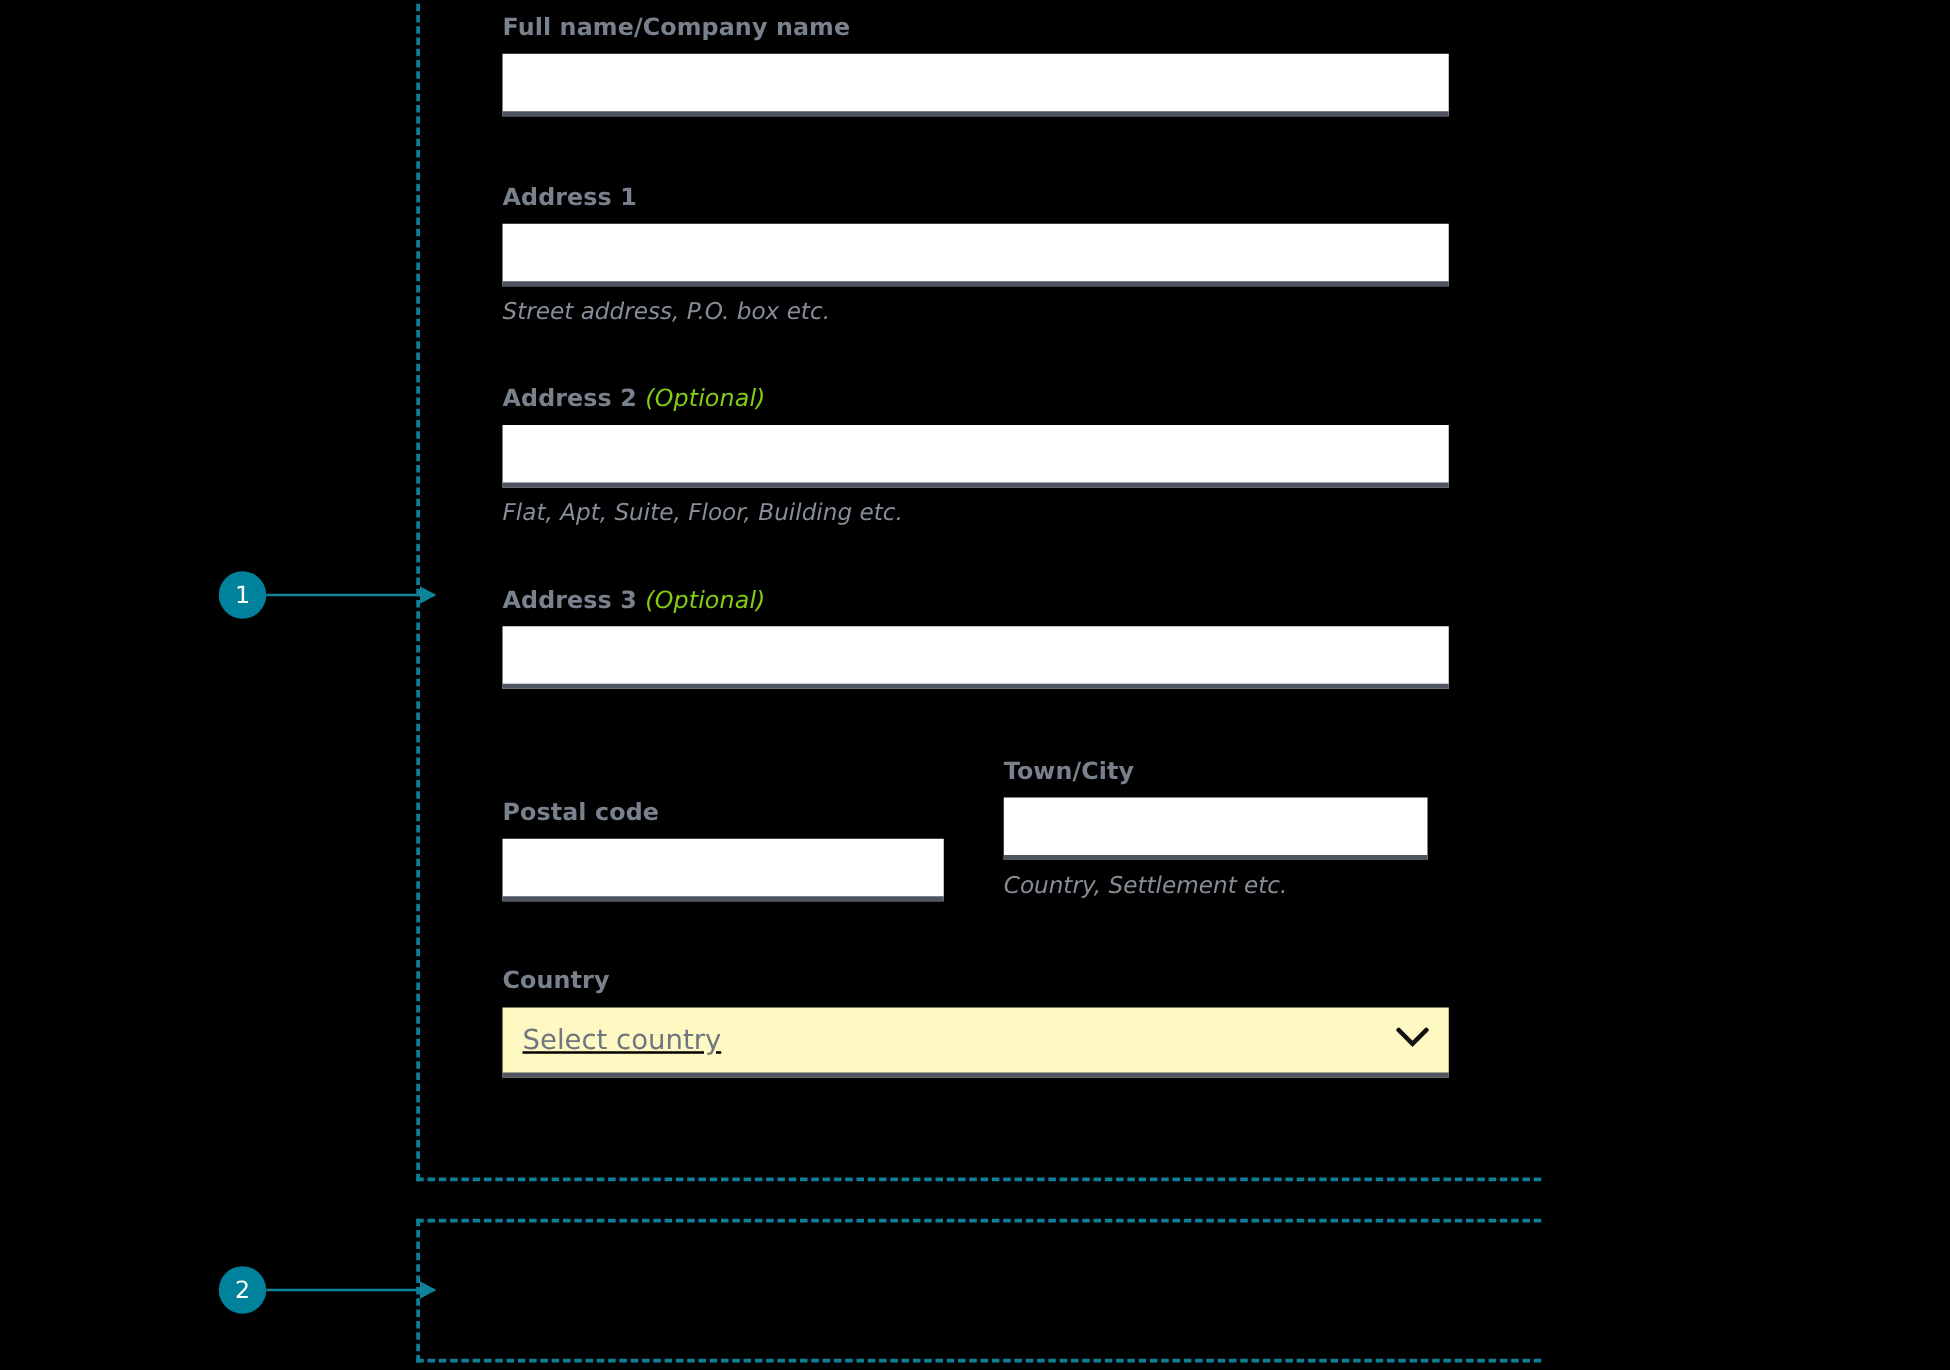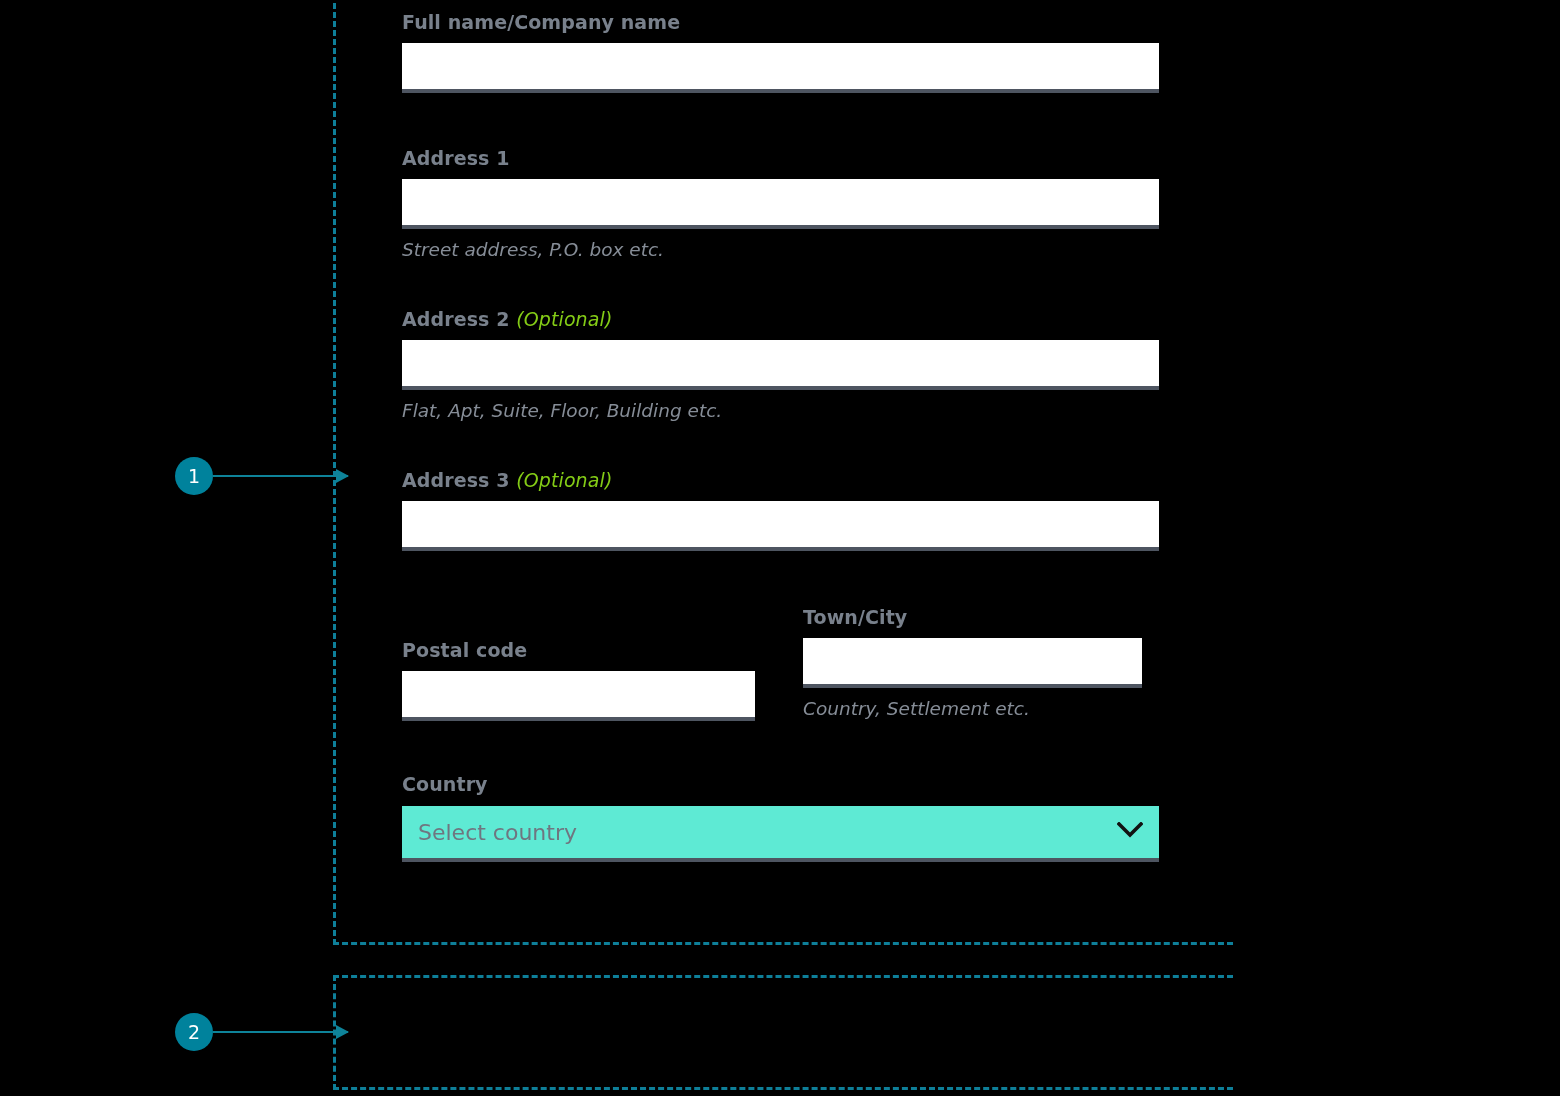--- a/index.html
+++ b/index.html
@@ -127,24 +127,25 @@
   .select-wrap {
     position: relative;
     width: 100%;
   }
   .select-box {
     display: flex;
     align-items: center;
     box-sizing: border-box;
     width: 100%;
     height: 56px;
-    background: #5eead4;
+    background: #fef9c3;
     border-bottom: 4px solid #4e5561;
     padding: 0 16px;
     cursor: pointer;
+    text-decoration: underline;
   }
   .select-value {
     flex: 1 1 auto;
     color: #6f7680;
     font-size: 22px;
     font-family: "DejaVu Sans", "Liberation Sans", sans-serif;
   }
   .chevron {
     flex: 0 0 auto;
     display: block;

